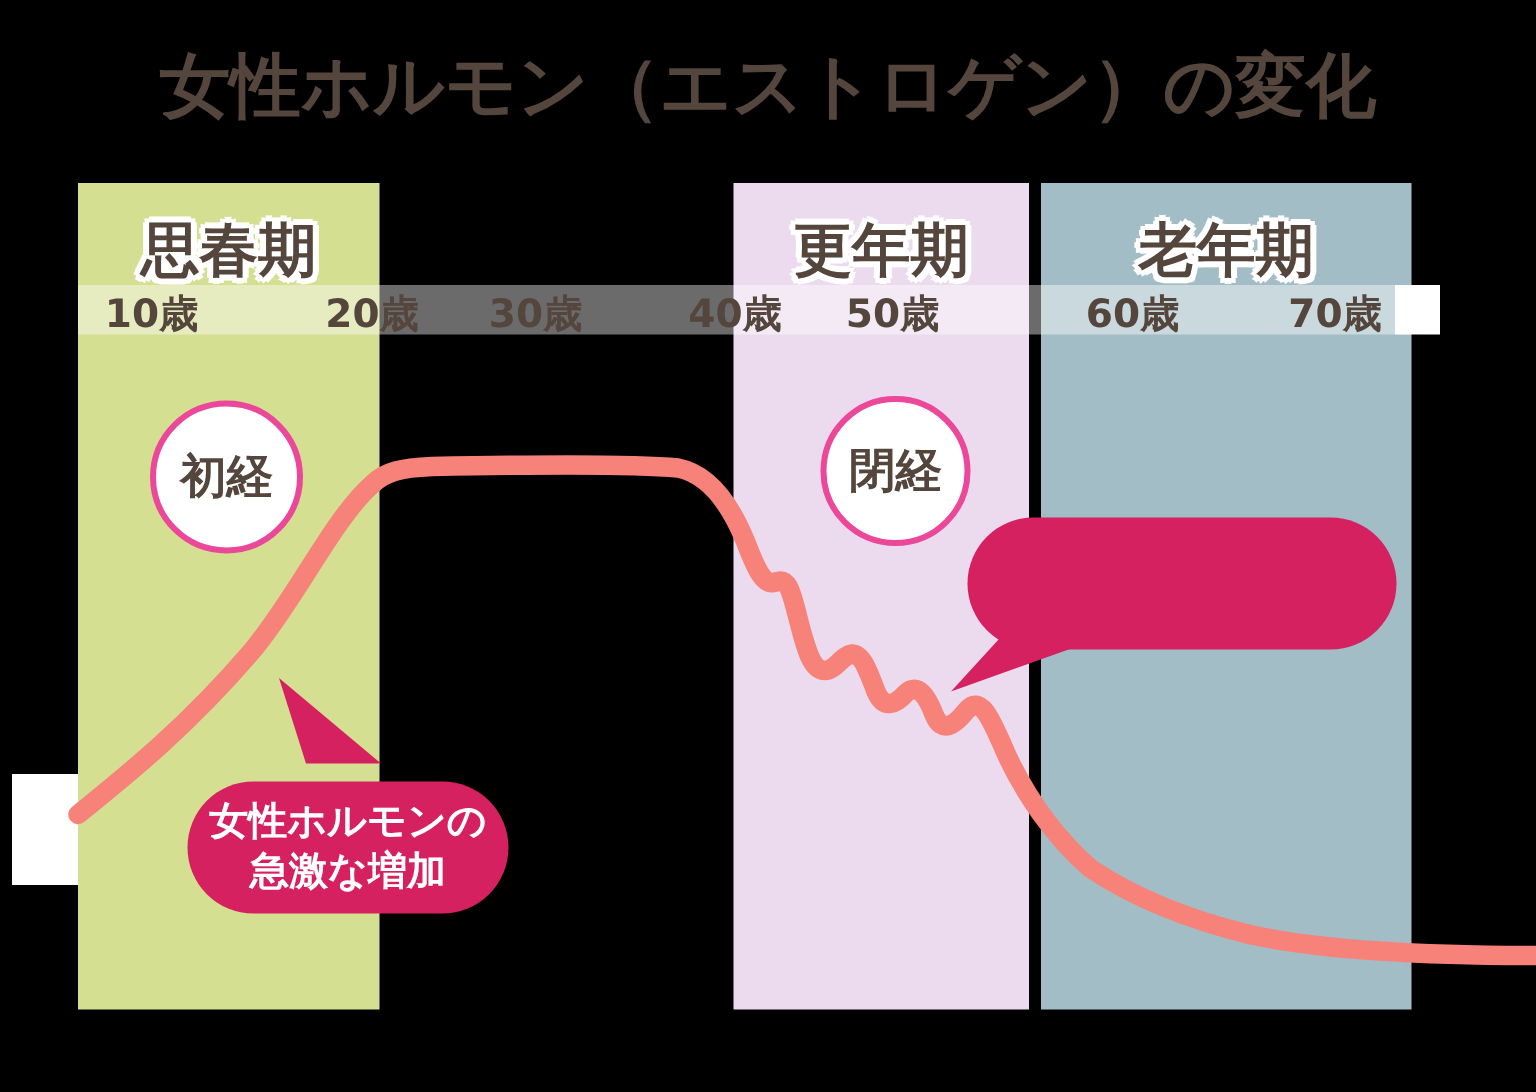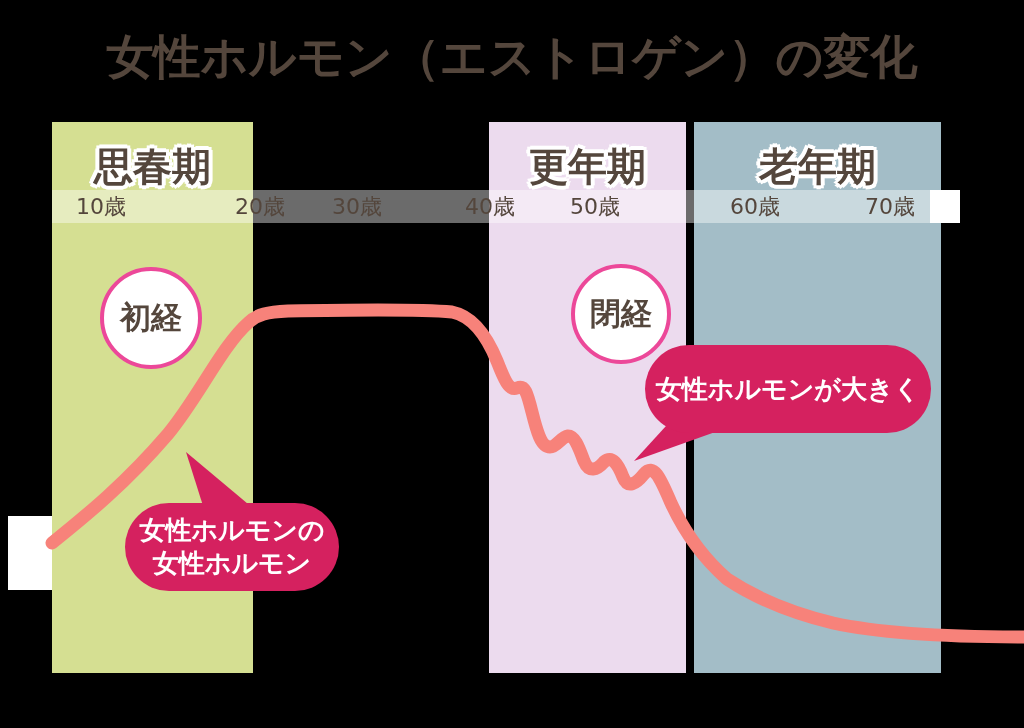--- a/index.html
+++ b/index.html
@@ -17,35 +17,35 @@
   .band.b2{left:201px;width:244px;background:var(--pink);}
   .band.b3{left:437px;width:197px;background:var(--purple);}
   .band.b4{left:642px;width:247px;background:var(--blue);}
   .stage-label{position:absolute;top:18px;width:100%;text-align:center;
     font-size:39px;font-weight:800;color:var(--ink);
     text-shadow:-3px -3px 0 #fff,3px -3px 0 #fff,-3px 3px 0 #fff,3px 3px 0 #fff,
       -4px 0 0 #fff,4px 0 0 #fff,0 -4px 0 #fff,0 4px 0 #fff;}
   .age-strip{position:absolute;left:0;top:68px;width:889px;height:33px;
     background:rgba(255,255,255,0.42);}
   .age-tick{position:absolute;top:70px;transform:translateX(-50%);
-    font-size:22px;font-weight:400;color:var(--ink);white-space:nowrap;}
+    font-size:26px;font-weight:700;color:var(--ink);white-space:nowrap;}
   .tab{position:absolute;background:#ffffff;}
   .tab-left{left:8px;top:516px;width:44px;height:74px;}
   .tab-right{left:930px;top:190px;width:30px;height:33px;}
   svg.overlay{position:absolute;left:0;top:0;width:1024px;height:728px;}
   .marker-circle{position:absolute;background:#ffffff;border:4px solid #ec4899;
     border-radius:50%;display:flex;align-items:center;justify-content:center;
     font-size:31px;font-weight:800;color:var(--ink);box-sizing:border-box;}
   .marker-menarche{left:100px;top:267px;width:102px;height:102px;}
-  .marker-menopause{left:571px;top:264px;width:100px;height:100px;justify-content:center;}
+  .marker-menopause{left:547px;top:264px;width:100px;height:100px;justify-content:center;}
   .callout{position:absolute;background:var(--accent);border-radius:44px;
     color:#ffffff;font-weight:800;text-align:center;
     display:flex;flex-direction:column;justify-content:center;
     font-size:26px;line-height:33px;}
-  .callout-left{left:125px;top:503px;width:214px;height:88px;}
+  .callout-left{left:125px;top:521px;width:214px;height:88px;}
   .callout-right{left:645px;top:345px;width:286px;height:88px;}
 </style>
 </head>
 <body>
 
 <div class="canvas">
 
   <div class="title">女性ホルモン（エストロゲン）の変化</div>
 
   <div class="chart">
@@ -54,21 +54,21 @@
     </div>
     <div class="band b3">
       <div class="stage-label">更年期</div>
     </div>
     <div class="band b4">
       <div class="stage-label">老年期</div>
     </div>
 
     <div class="age-strip"></div>
     <div class="age-tick" style="left:49px">10歳</div>
-    <div class="age-tick" style="left:208px">20歳</div>
+    <div class="age-tick" style="left:196px">20歳</div>
     <div class="age-tick" style="left:305px">30歳</div>
     <div class="age-tick" style="left:438px">40歳</div>
     <div class="age-tick" style="left:543px">50歳</div>
     <div class="age-tick" style="left:703px">60歳</div>
     <div class="age-tick" style="left:838px">70歳</div>
   </div>
 
   <div class="tab tab-left"></div>
   <div class="tab tab-right"></div>
 
@@ -97,19 +97,18 @@
 
   <div class="marker-circle marker-menarche">
     <span>初経</span>
   </div>
   <div class="marker-circle marker-menopause">
     <span>閉経</span>
   </div>
 
   <div class="callout callout-left">
     <div>女性ホルモンの</div>
-    <div>女性ホルモン</div>
+    <div>急激な増加</div>
   </div>
   <div class="callout callout-right">
-    <div>女性ホルモンが大きく</div>
   </div>
 
 </div>
 
 </body></html>

